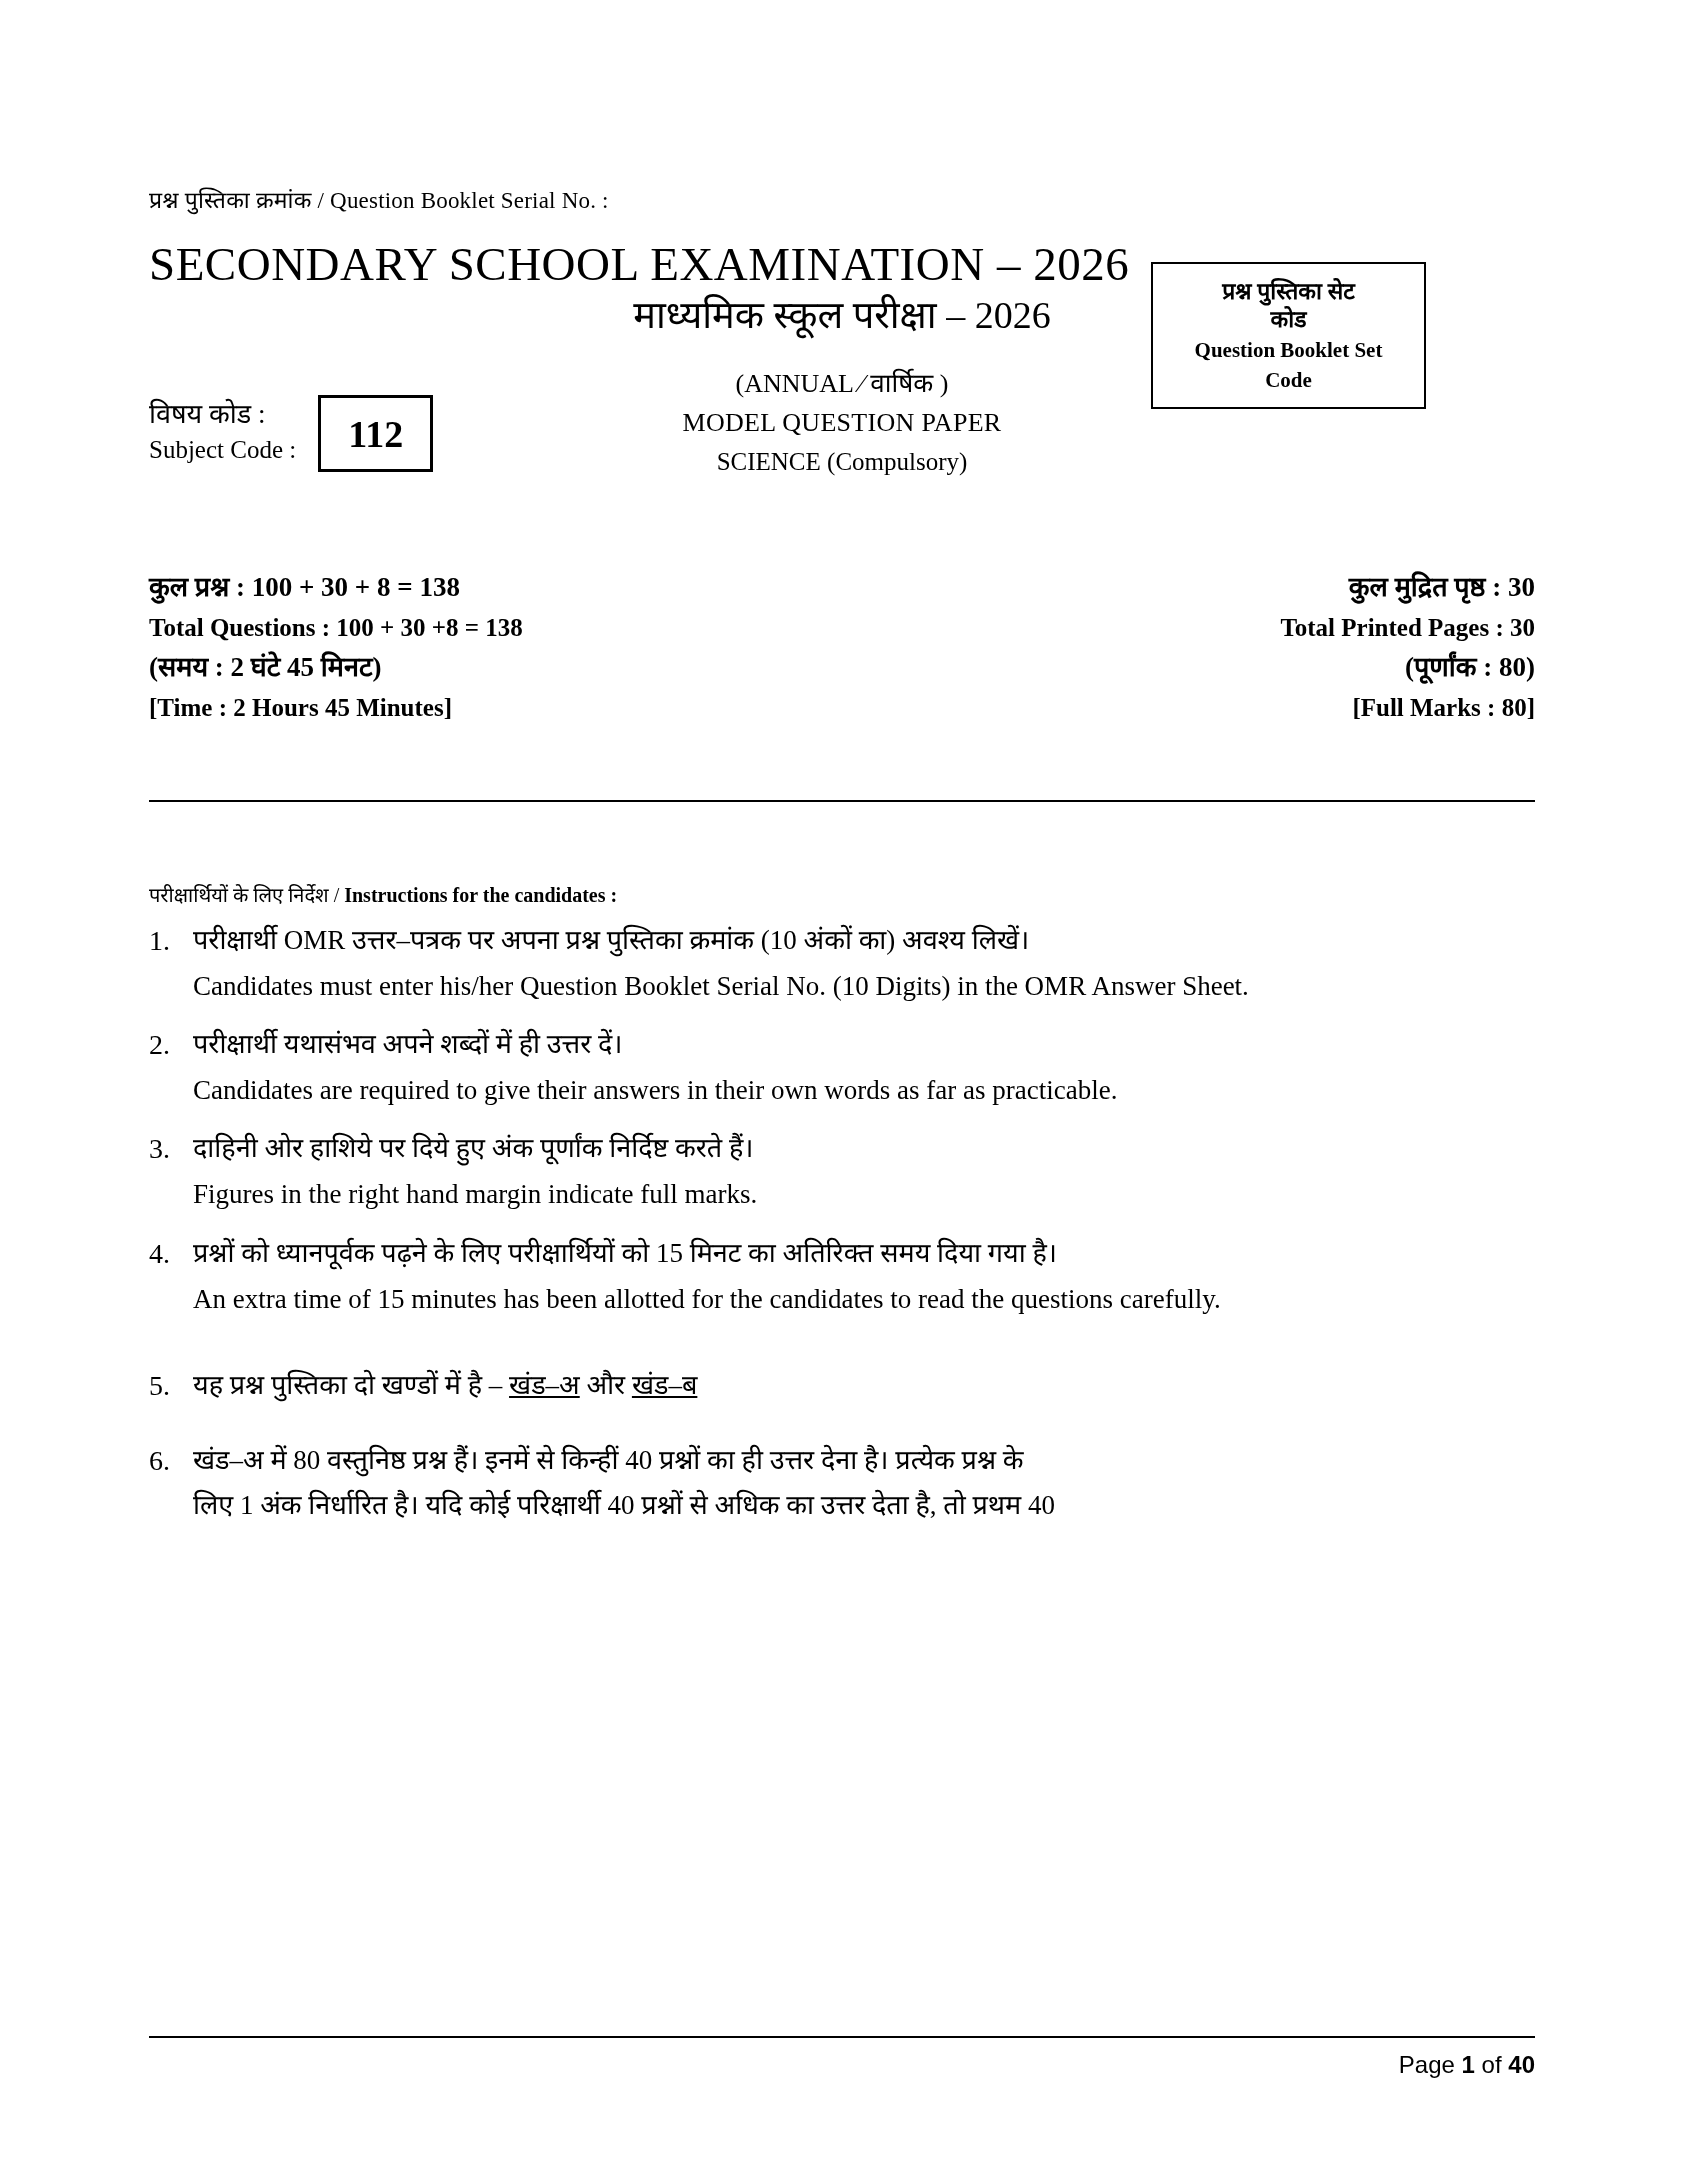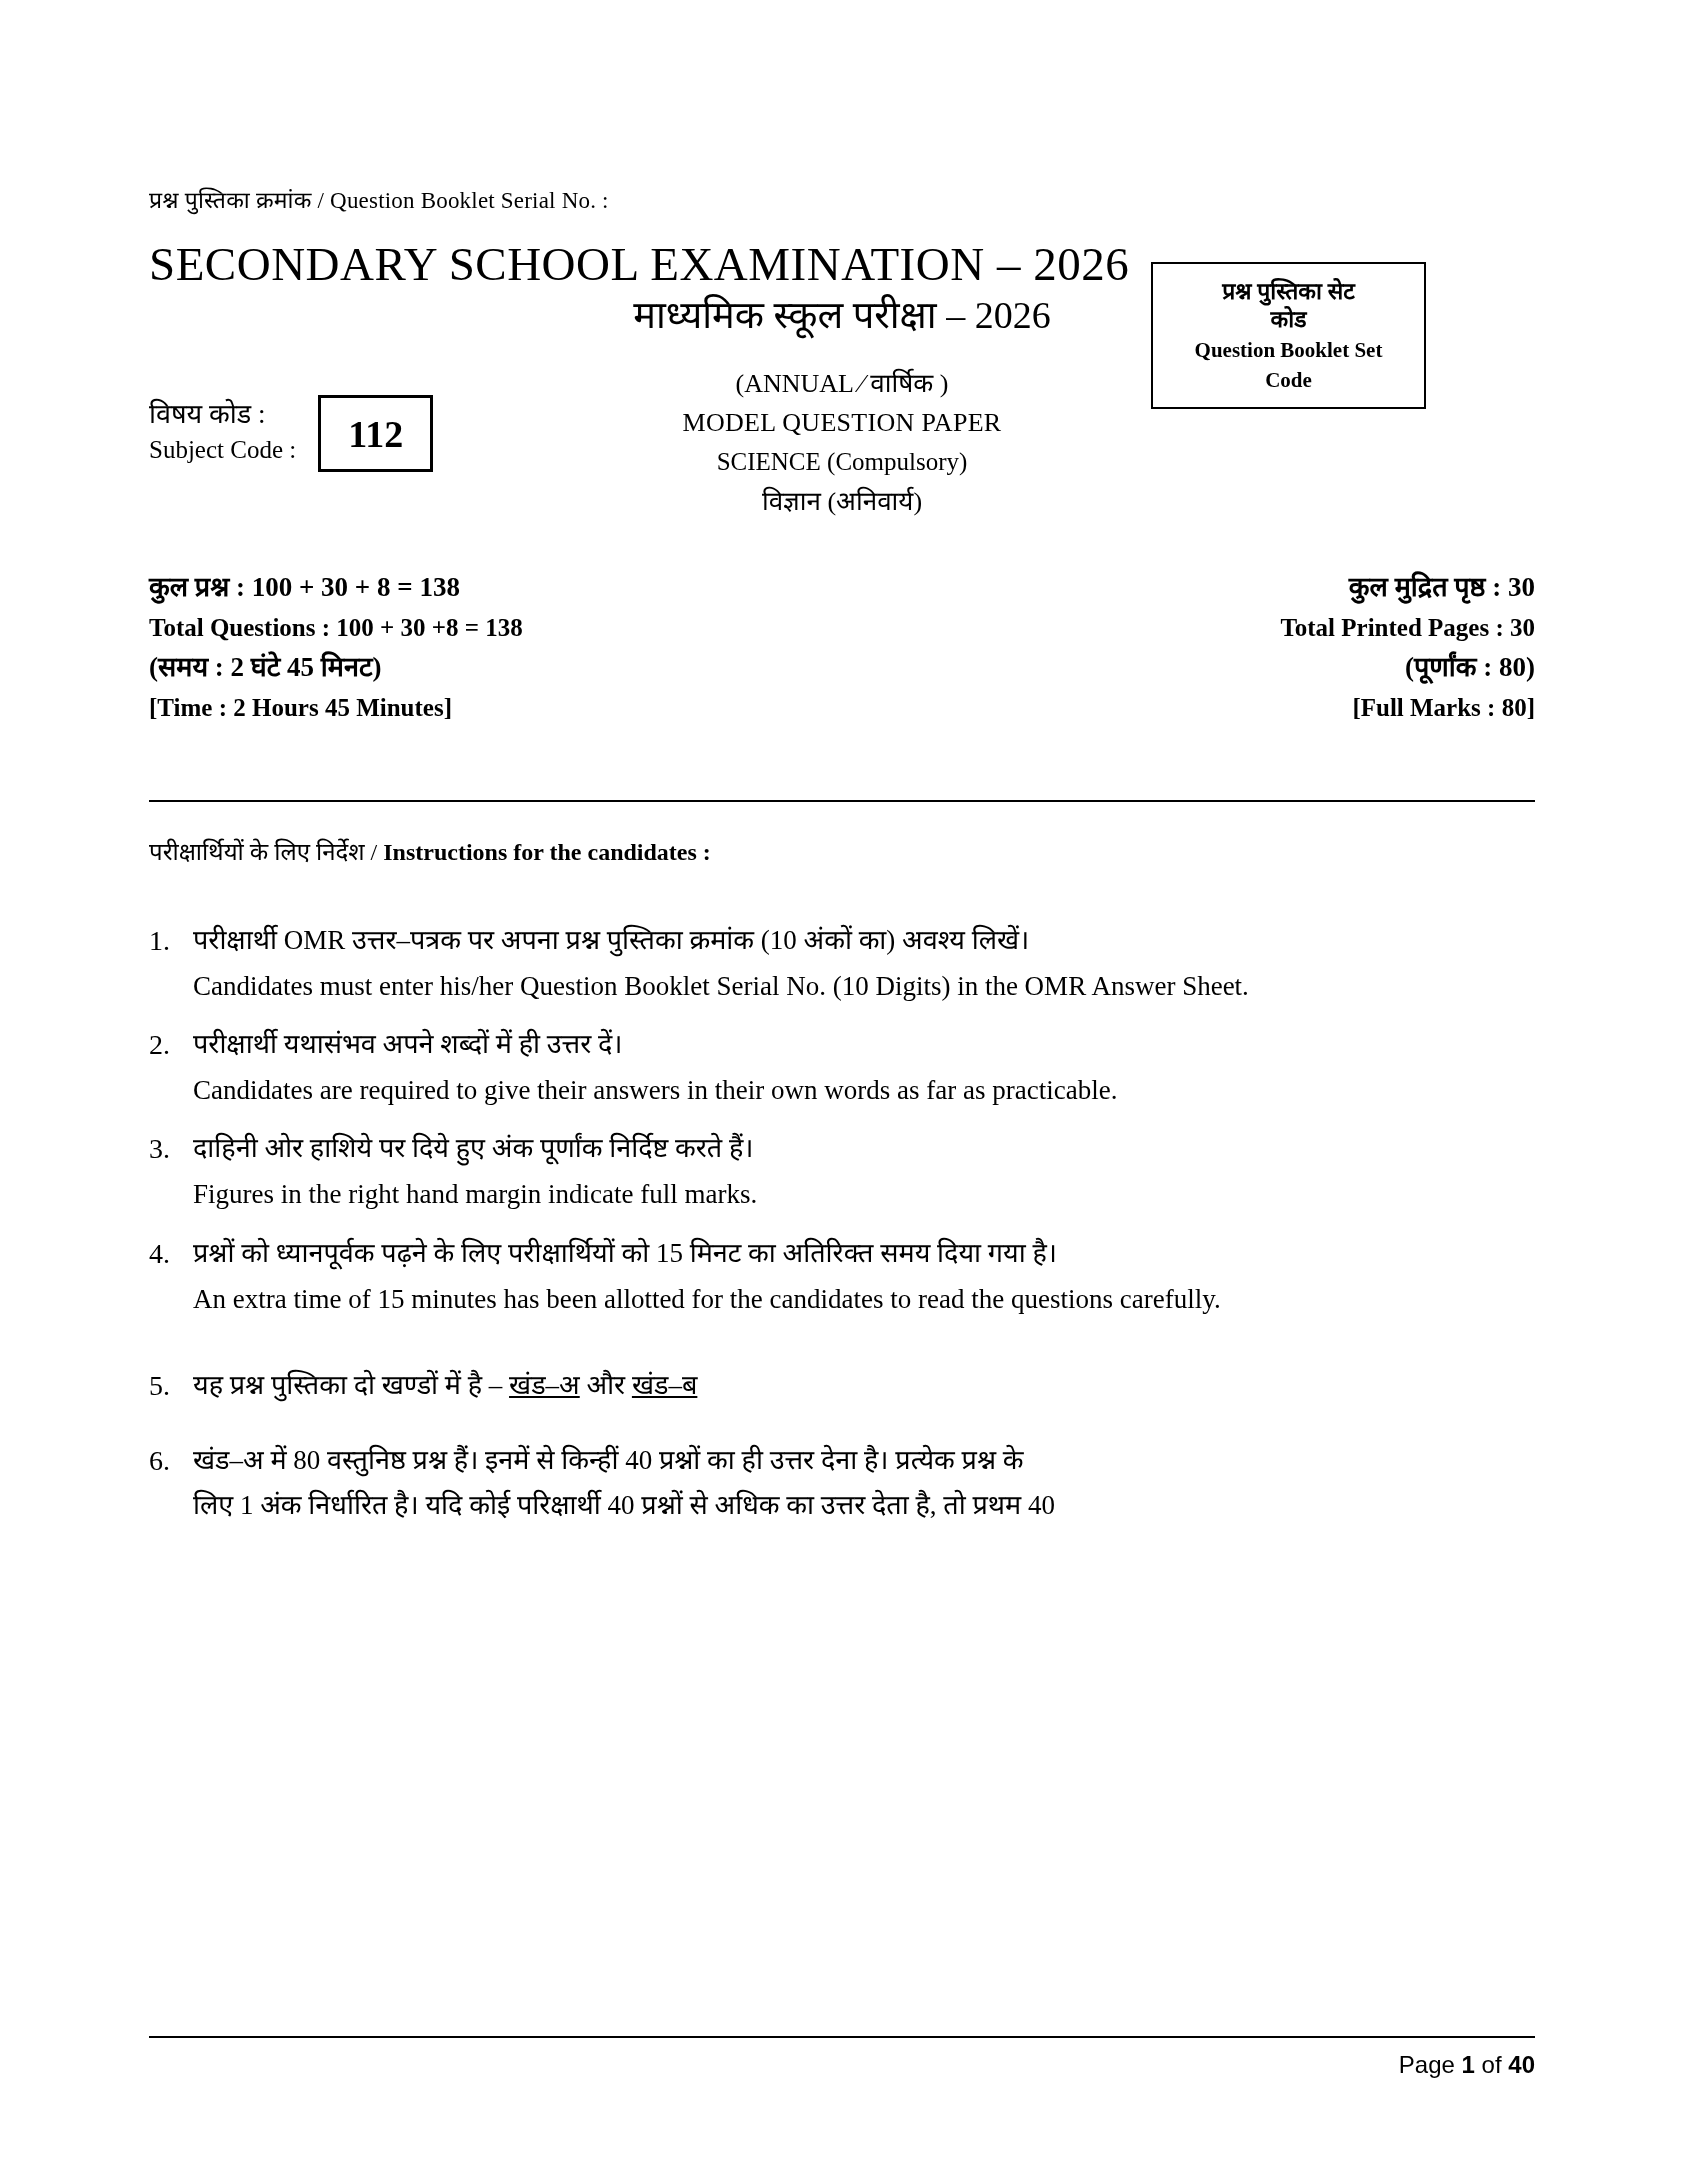--- a/index.html
+++ b/index.html
@@ -169,22 +169,22 @@
     width: 1386px;
     border-top: 2px solid #000;
   }
   .rule-top { top: 800px; }
   .rule-bottom { top: 2036px; }
 
   
   .instr-heading {
     position: absolute;
     left: 149px;
-    top: 834px;
-    font-size: 24px;
+    top: 881px;
+    font-size: 20px;
     font-weight: bold;
     white-space: nowrap;
   }
   .instr-heading .hi-part { font-weight: normal; }
   .instr-list {
     position: absolute;
     left: 149px;
     top: 921px;
     width: 1386px;
   }
@@ -237,21 +237,20 @@
 
   <div class="header-zone">
 
     <div class="title-en">SECONDARY SCHOOL EXAMINATION – 2026</div>
     <div class="title-hi dev">माध्यमिक स्कूल परीक्षा – 2026</div>
 
     <div class="center-col">
       <div class="annual dev">(ANNUAL ⁄ वार्षिक )</div>
       <div class="mqp">MODEL QUESTION PAPER</div>
       <div class="subject-en">SCIENCE (Compulsory)</div>
-      <div class="subject-hi dev">विज्ञान (अनिवार्य)</div>
     </div>
 
     <div class="subject-code-wrap">
       <div class="subject-code-labels">
         <div class="sc-hi dev">विषय कोड :</div>
         <div class="sc-en">Subject Code :</div>
       </div>
       <div class="subject-code-box">112</div>
     </div>
 

